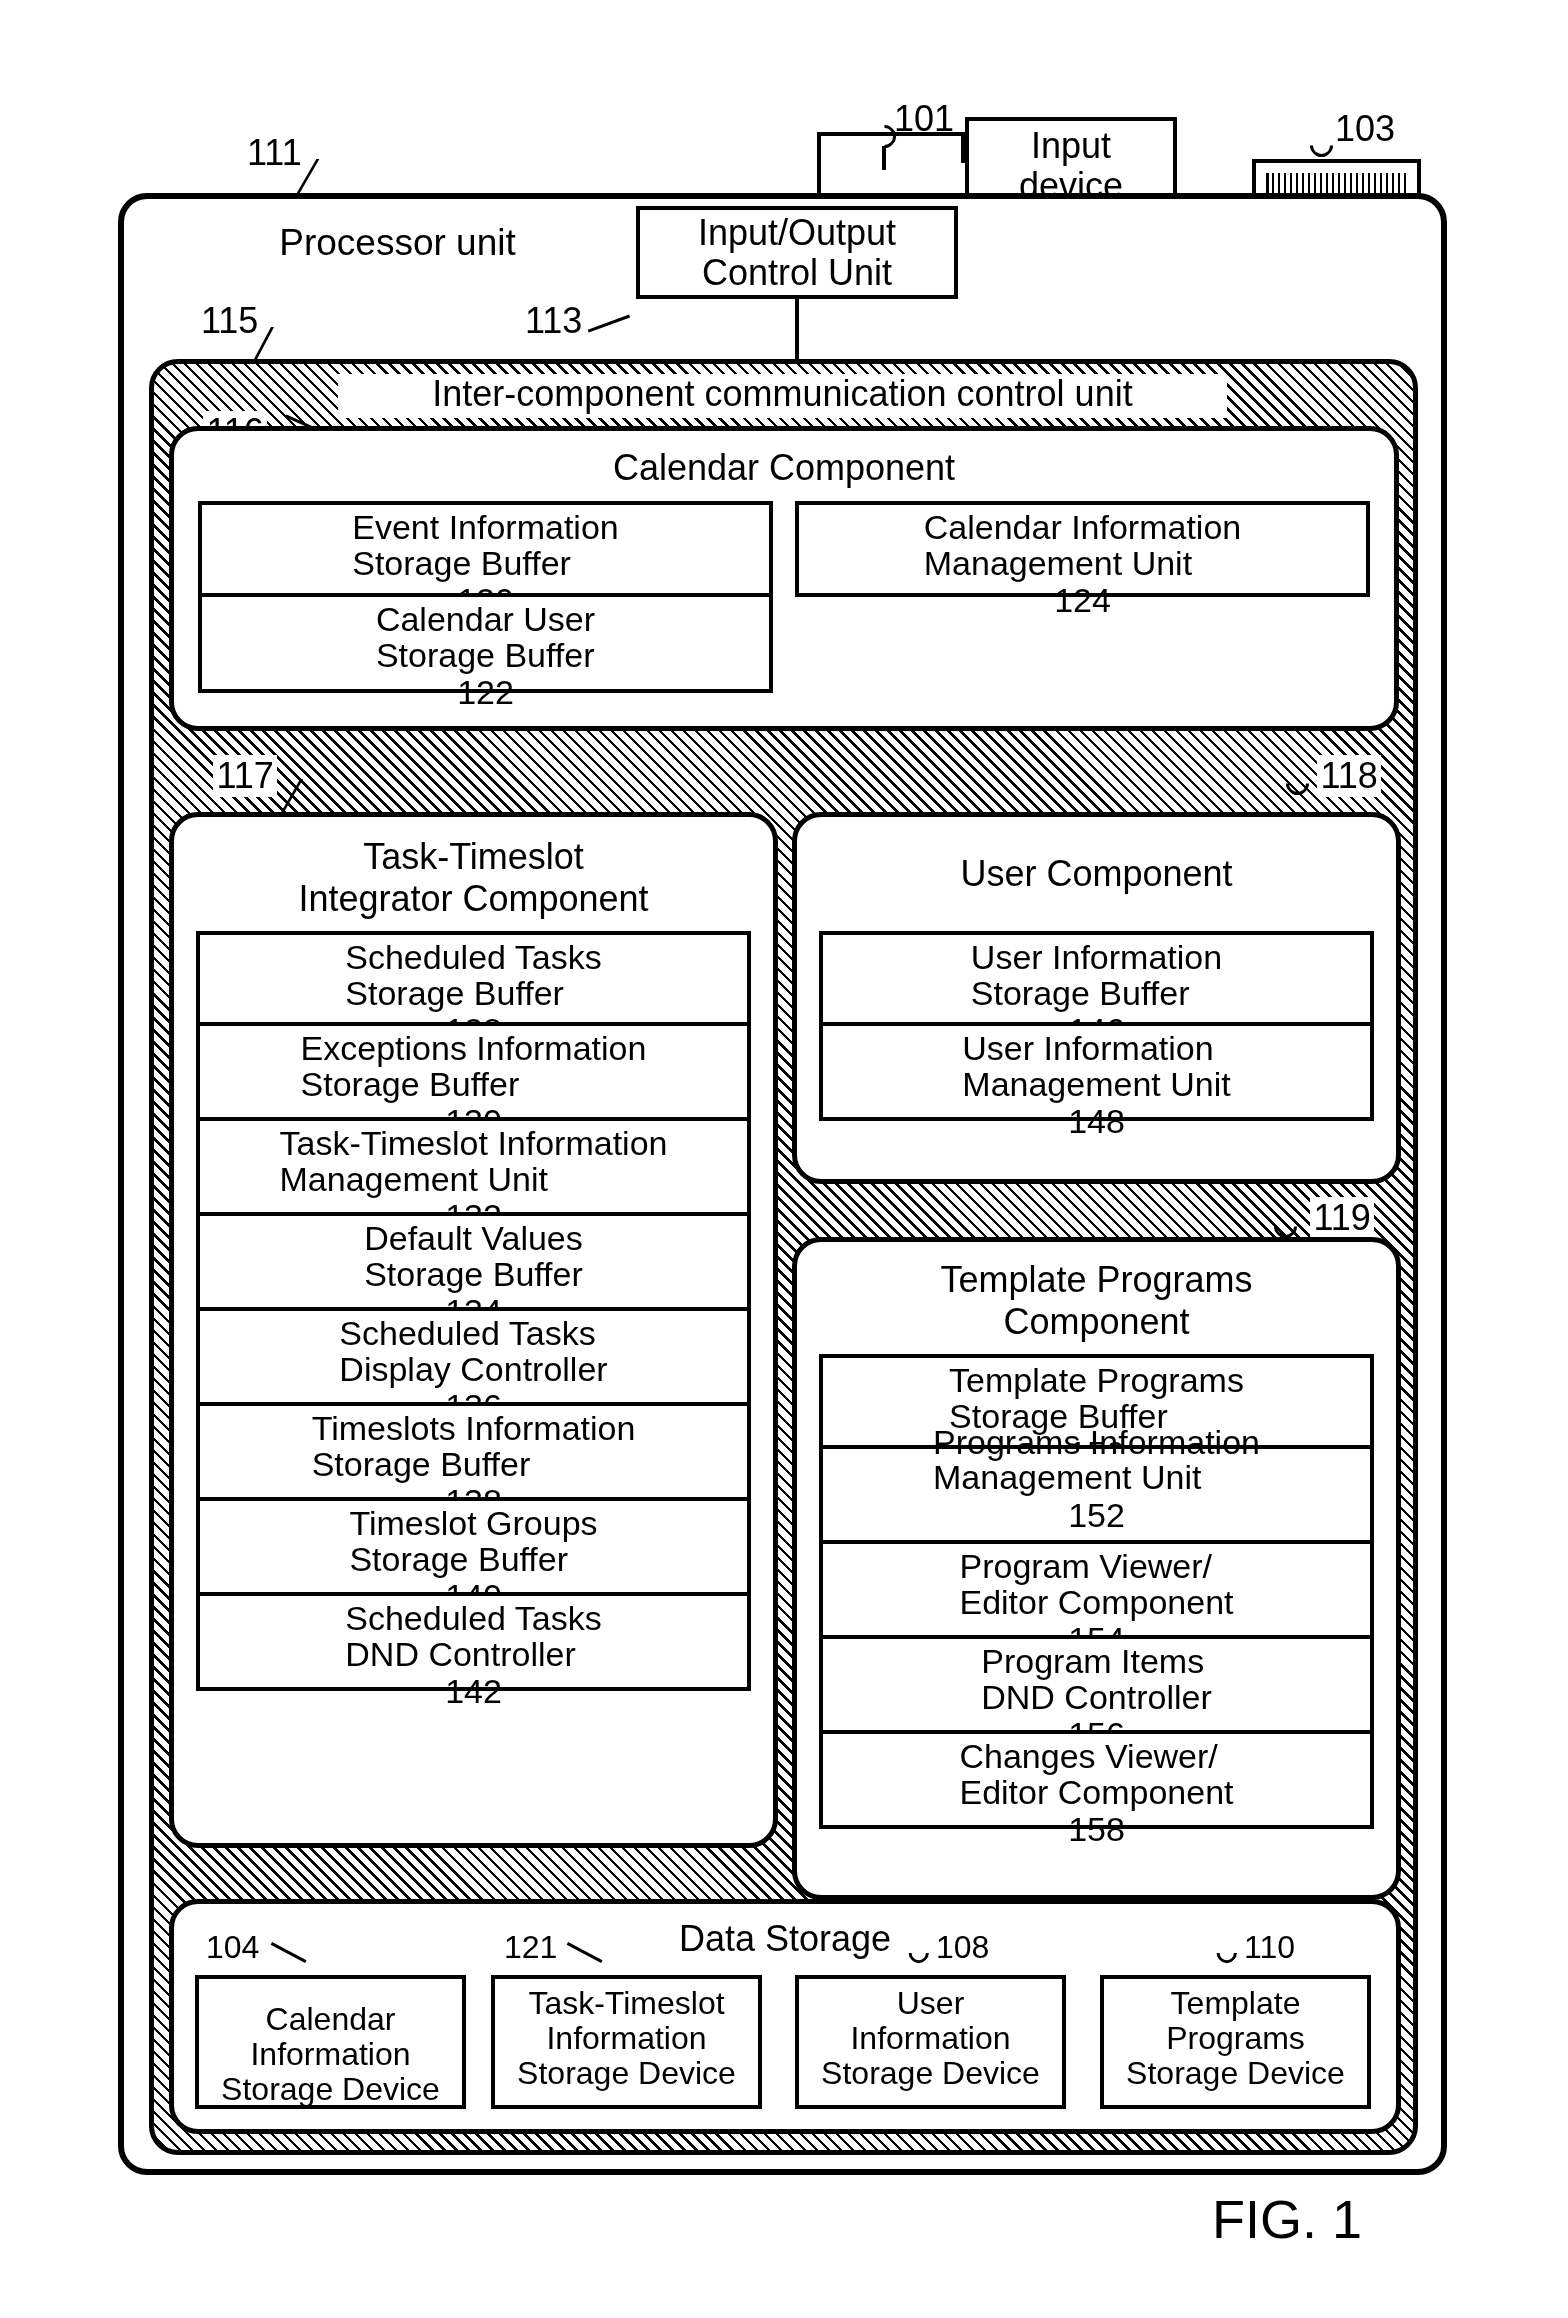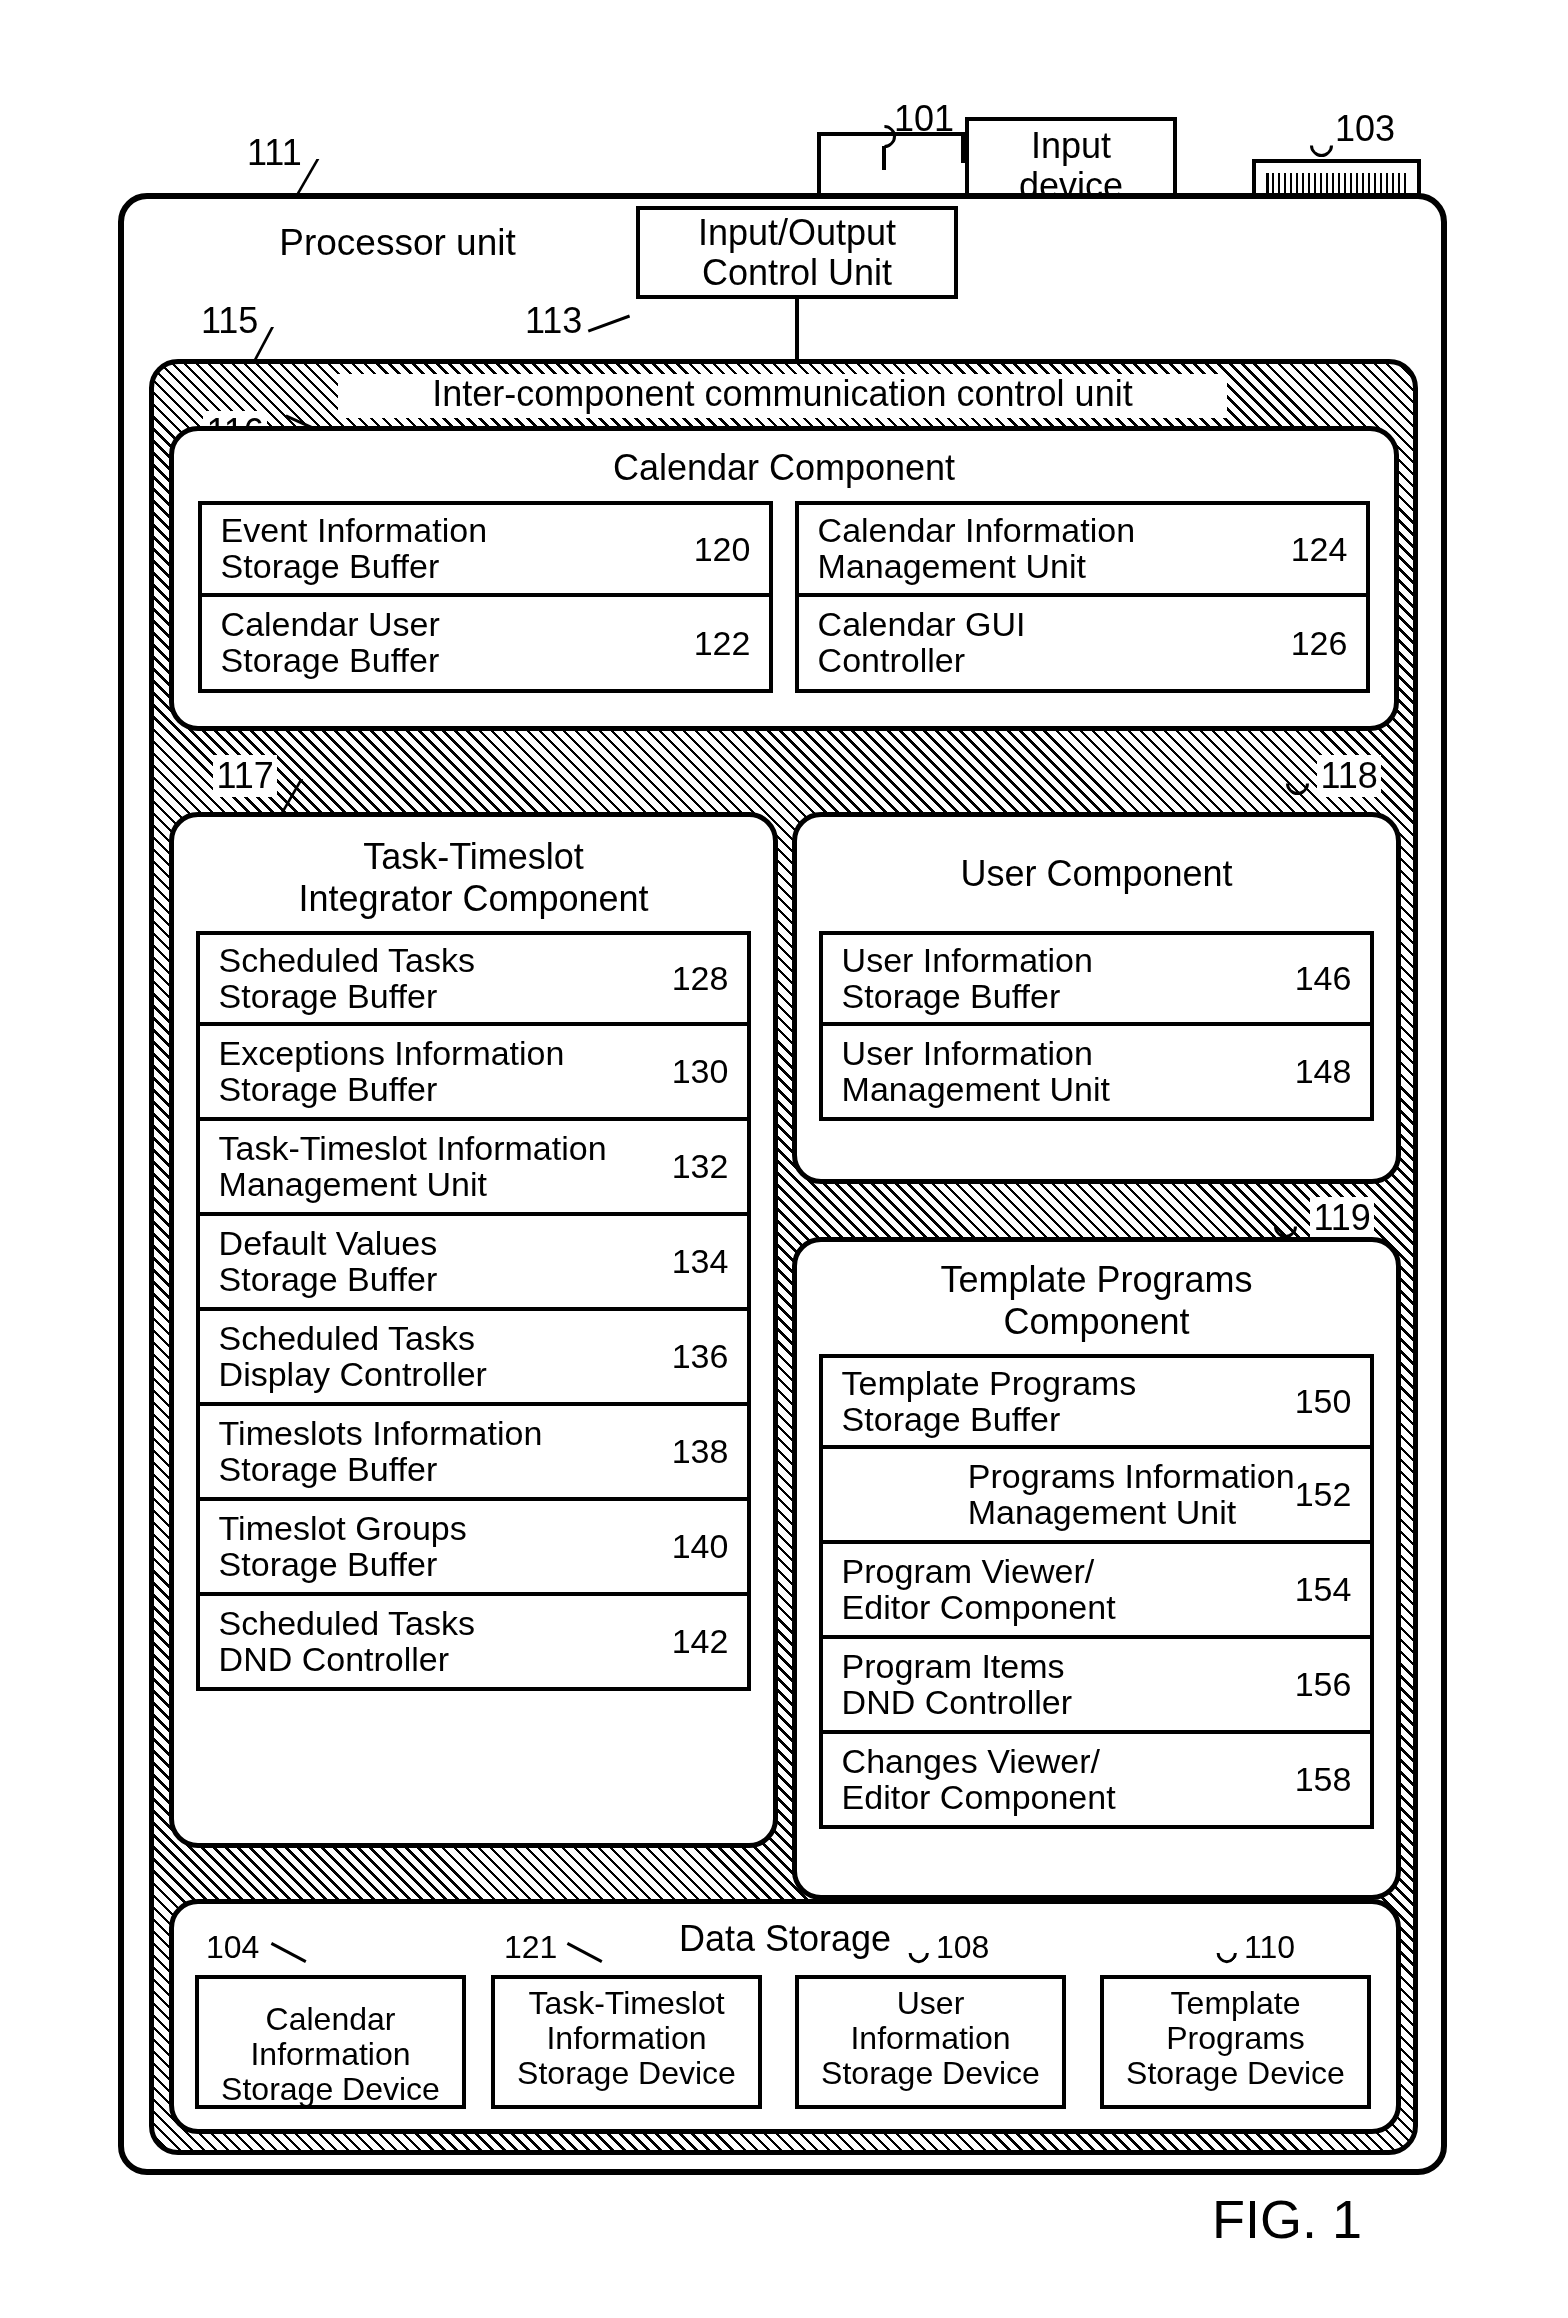--- a/index.html
+++ b/index.html
@@ -8,21 +8,21 @@
   .lead{position:absolute;background:#000;}
   .hook{position:absolute;width:17px;height:17px;border:3.4px solid #000;border-radius:50%;border-top-color:transparent;border-left-color:transparent;transform:rotate(-45deg);}
   .box{position:absolute;border:4.2px solid #000;background:#fff;box-sizing:border-box;}
   .rbox{border-radius:29px;}
   .label{font-size:36px;text-align:center;line-height:1.1;}
   .hatch{
     background-image:repeating-linear-gradient(45deg,#000 0 2.5px,#fff 2.5px 8.5px);
   }
   .inner-white{position:absolute;background:#fff;}
   .module-title{font-size:36px;text-align:center;padding-top:6.8px;}
-  .row{position:absolute;left:0;right:0;border:4.2px solid #000;border-top:none;box-sizing:border-box;display:flex;justify-content:space-between;align-items:center;padding:5.1px 18.6px;font-size:34px;background:#fff;}
+  .row{position:absolute;left:0;right:0;border:4.2px solid #000;border-top:none;box-sizing:border-box;display:flex;justify-content:space-between;align-items:center;padding:5.1px 18.6px;font-size:34px;background:#fff;flex-direction:column;}
   .row.first{border-top:4.2px solid #000;}
   .row .txt{line-height:1.05;}
   .row .num{font-size:34px;}
   .fig{position:absolute;font-size:54px;font-weight:400;}
   .uie-outer{position:absolute;border:4.2px solid #000;box-sizing:border-box;}
   .uie-stripe{position:absolute;background-image:repeating-linear-gradient(90deg,#000 0 2.5px,#fff 2.5px 6px);}
   .uie-core{position:absolute;border:3.4px solid #000;background:#fff;display:flex;align-items:center;justify-content:center;font-size:22px;font-weight:bold;}
   
   .hline{position:absolute;height:4.2px;background:#000;}
   .vline{position:absolute;width:4.2px;background:#000;}
@@ -92,25 +92,20 @@
     <span class="num">122</span>
   </div>
 </div>
 
 <div style="position:absolute;left:795px;top:501px;width:575px;">
   <div class="row first" style="position:relative;height:96px;">
     <span class="txt" style="white-space:pre-line;">Calendar Information
 Management Unit</span>
     <span class="num">124</span>
   </div>
-  <div class="row" style="position:relative;height:96px;">
-    <span class="txt" style="white-space:pre-line;">Calendar GUI
-Controller</span>
-    <span class="num">126</span>
-  </div>
 </div>
 
 <div class="ref" style="left:213px;top:755px;background:#fff;padding:0 3.4px;">117</div>
 <div class="lead" style="left:288px;top:779px;width:3.4px;height:42px;transform:skewX(-30deg);"></div>
 <div class="ref" style="left:1317px;top:755px;background:#fff;padding:0 3.4px;">118</div>
 <div class="hook" style="left:1286px;top:772px;transform:rotate(45deg);"></div>
 
 <div class="box rbox" style="left:169px;top:812px;width:609px;height:1036px;border-width:5.1px;background:#fff;"></div>
 <div class="module-title" style="position:absolute;left:169px;top:829px;width:609px;white-space:pre-line;">Task-Timeslot
 Integrator Component</div>

